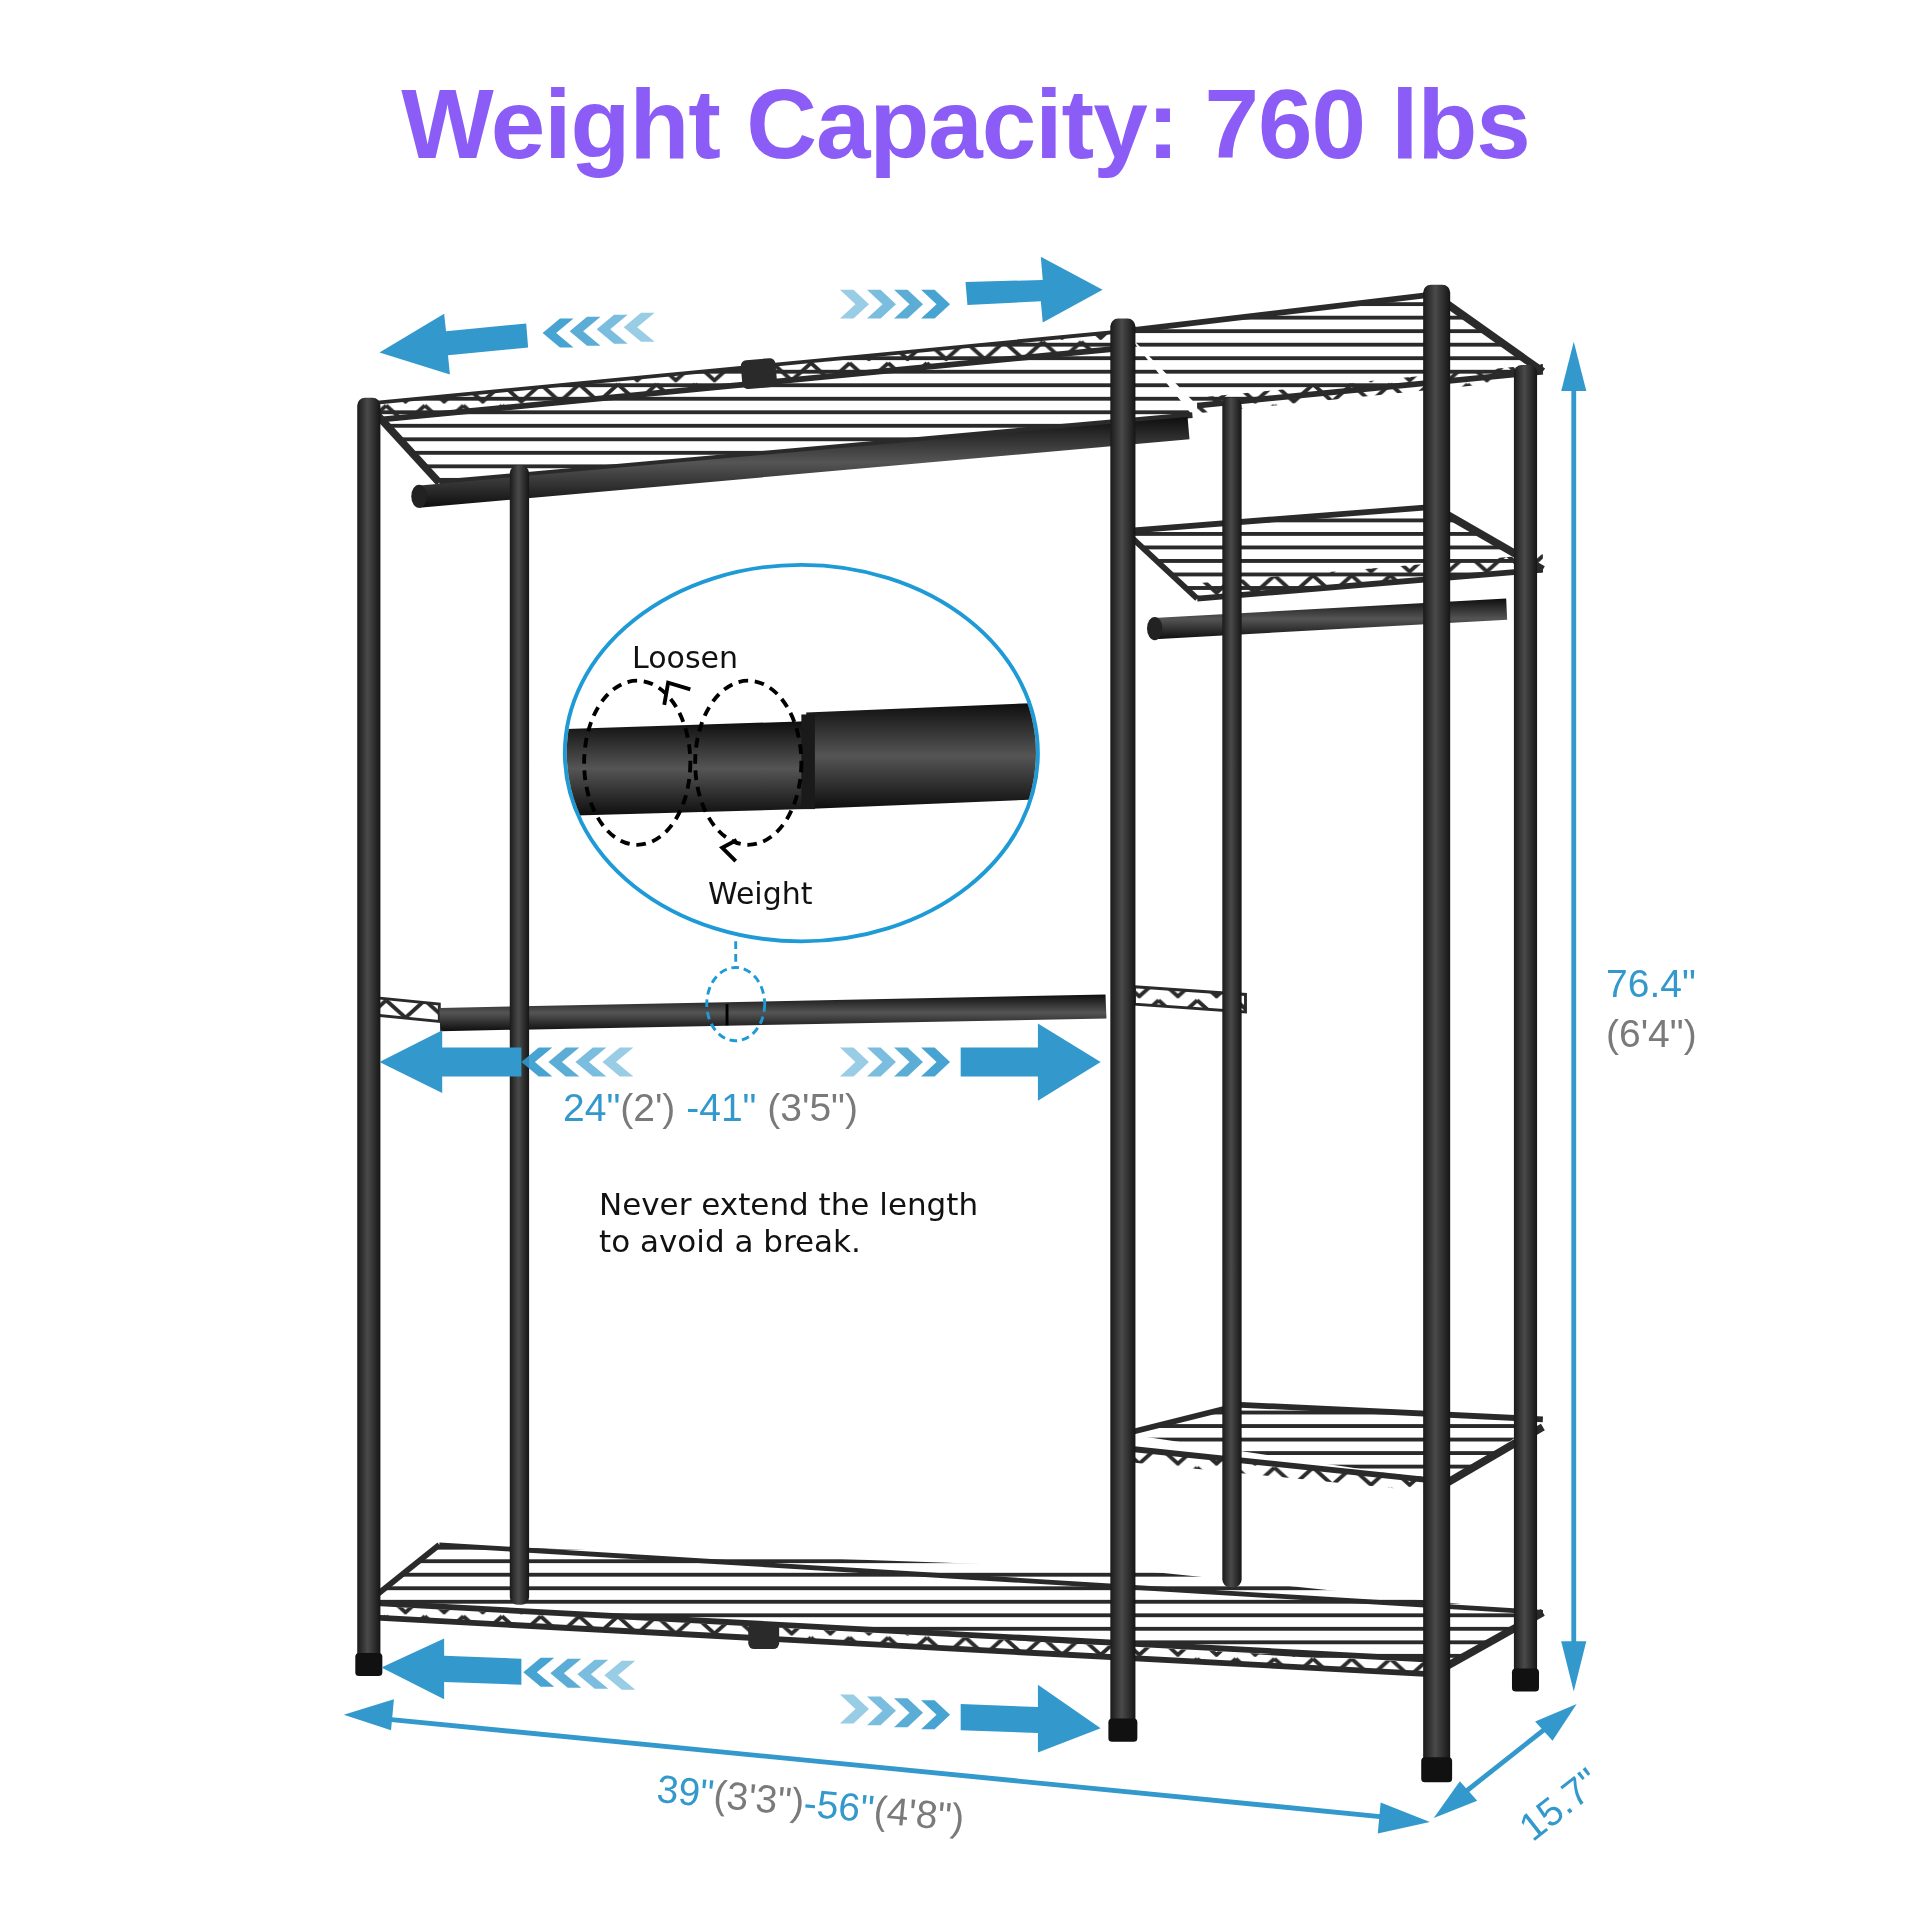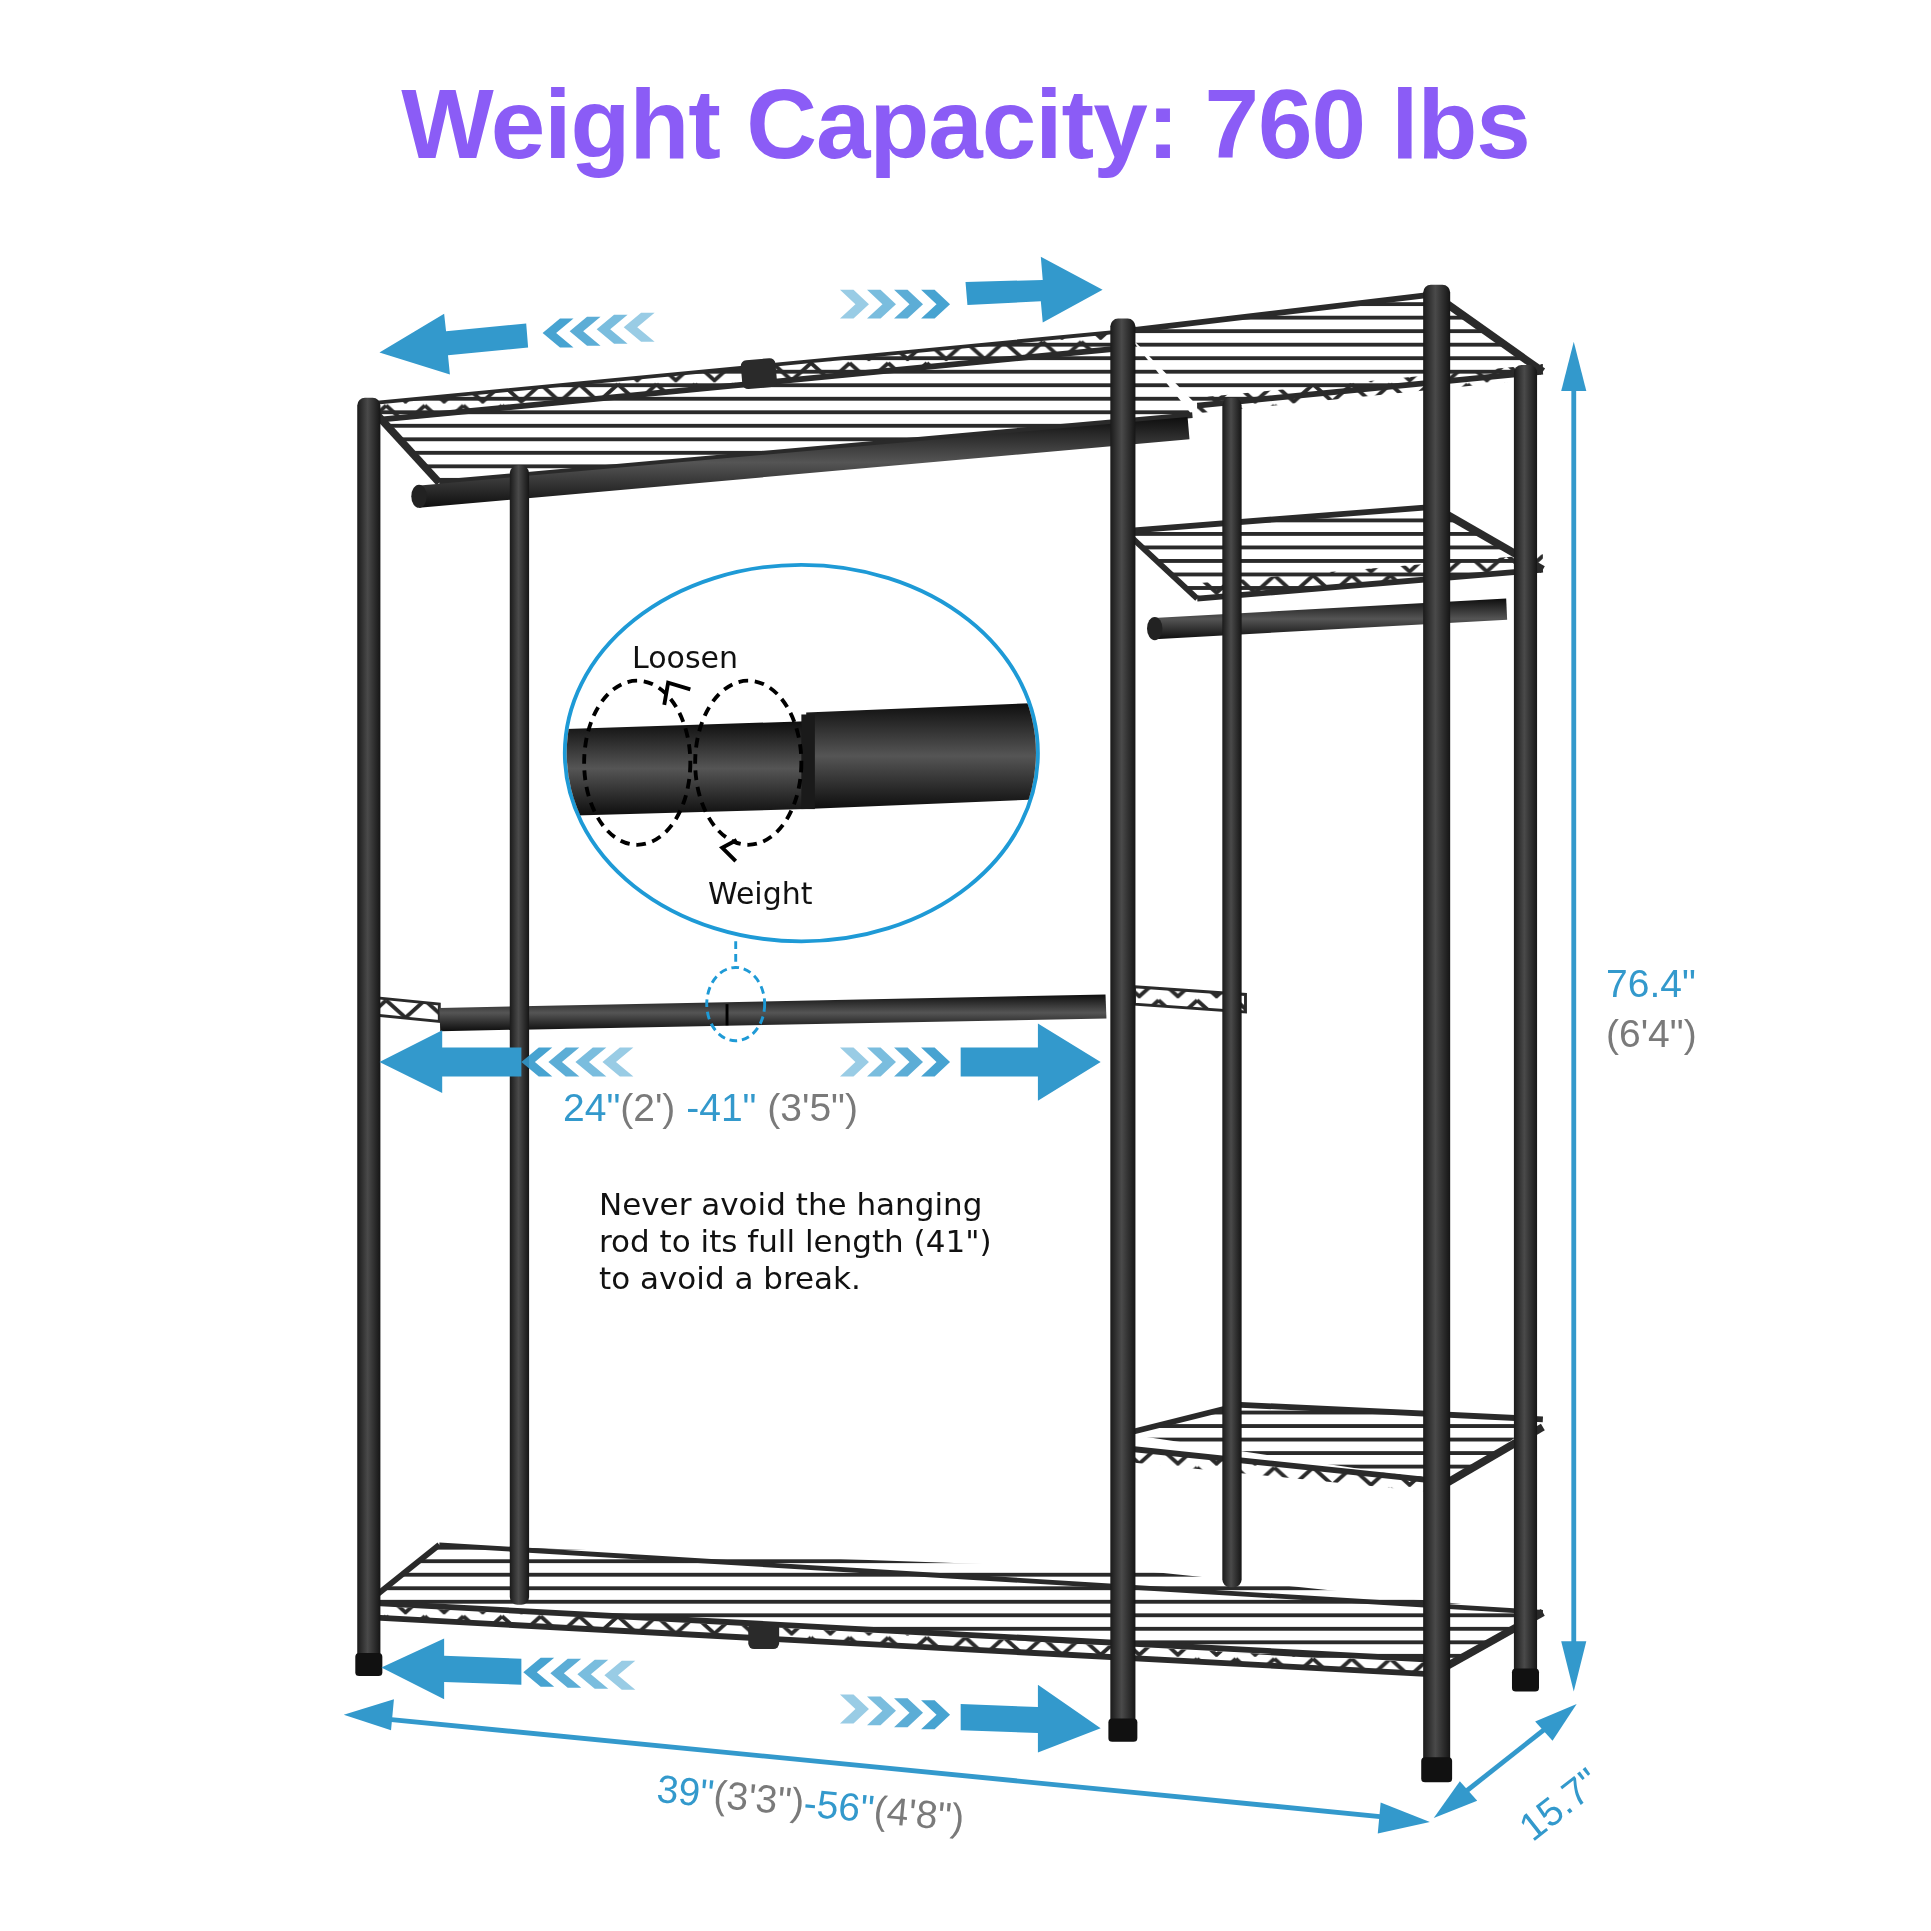--- a/index.html
+++ b/index.html
@@ -252,22 +252,21 @@
 <span class="abs callout-label" style="left:632px; top:640px;">Loosen</span>
 <span class="abs callout-label" style="left:708px; top:876px;">Weight</span>
 
 <div class="abs dim" style="left:563px; top:1086px;">
   <span style="color:#3399cc;">24"</span><span style="color:#7a7a7a;">(2')</span>
   <span style="color:#3399cc;">-41"</span>
   <span style="color:#7a7a7a;">(3'5")</span>
 </div>
 
 <div class="abs note">
-  <div>Never avoid the hanging</div>
-  <div>rod to its full length (41")</div>
+  <div>Never extend the length</div>
   <div>to avoid a break.</div>
 </div>
 
 <div class="abs dim" style="left:1606px; top:959px; text-align:left; line-height:50px;">
   <div style="color:#3399cc;">76.4"</div>
   <div style="color:#7a7a7a;">(6'4")</div>
 </div>
 
 <div class="abs dim" style="left:659px; top:1767px; transform:rotate(5.5deg); transform-origin:left top;">
   <span style="color:#3399cc;">39"</span><span style="color:#7a7a7a;">(3'3")</span><span style="color:#3399cc;">-56"</span><span style="color:#7a7a7a;">(4'8")</span>

